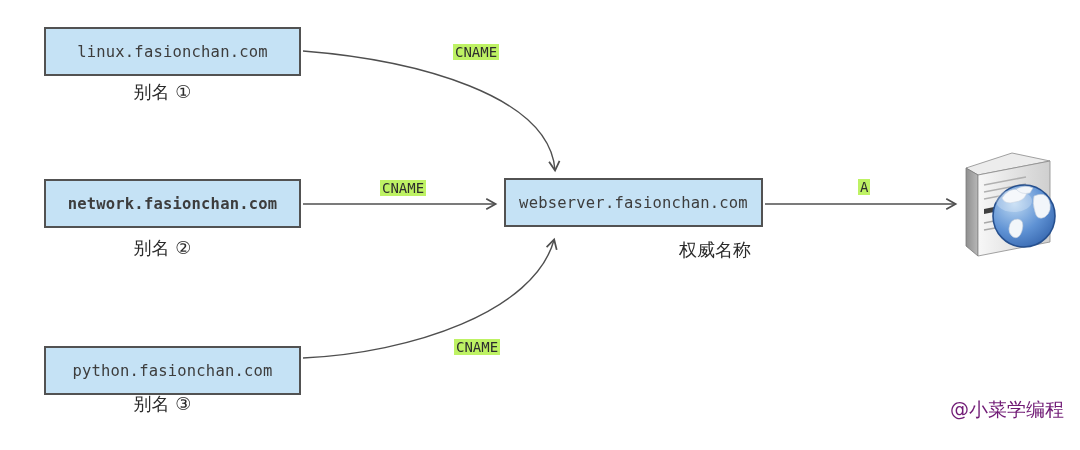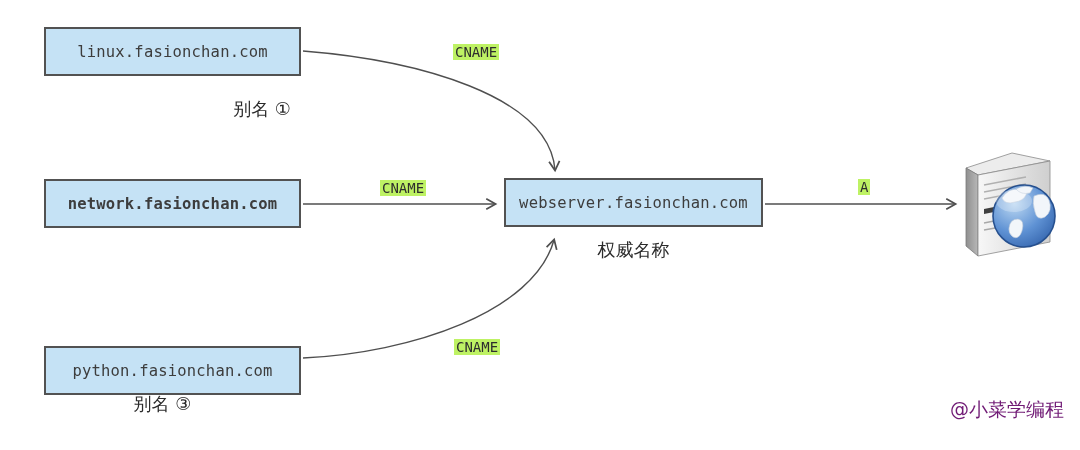--- a/index.html
+++ b/index.html
@@ -16,24 +16,24 @@
     letter-spacing:0.2px;
   }
   #box-linux    { left:28px;  top:27px;  }
   #box-network  { left:28px;  top:179px;font-weight:bold; }
   #box-python   { left:28px;  top:346px; }
   #box-webserver{ left:488px; top:178px; width:255px; }
   .cn-label {
     position:absolute; width:257px; text-align:center;
     font-size:18px; color:#2b2b2b;
   }
-  #alias-1 { left:18px;  top:97px;text-align:right;  }
+  #alias-1 { left:18px;  top:80px;  }
   #alias-2 { left:18px;  top:236px; }
   #alias-3 { left:18px;  top:392px; }
-  #auth-label { left:488px; top:238px; width:259px; }
+  #auth-label { left:476px; top:238px; width:259px;text-align:right; }
   .edge-label {
     position:absolute; font-family:"DejaVu Sans Mono", monospace;
     font-size:14px; color:#2e2e2e; background:#bef264; padding:0 2px;
   }
   #edge-label-0 { left:437px; top:44px;  }
   #edge-label-1 { left:364px; top:180px; }
   #edge-label-2 { left:438px; top:339px; }
   #edge-label-3 { left:842px; top:179px; }
   .server-icon { position:absolute; left:936px; top:144px; }
   #server-label {
@@ -63,20 +63,21 @@
   </svg>
 
   <div class="dbox" id="box-linux">
     <span>linux.fasionchan.com</span>
   </div>
   <div class="cn-label" id="alias-1">别名 ①</div>
 
   <div class="dbox" id="box-network">
     <span>network.fasionchan.com</span>
   </div>
+  <div class="cn-label" id="alias-2">别名 ②</div>
 
   <div class="dbox" id="box-python">
     <span>python.fasionchan.com</span>
   </div>
   <div class="cn-label" id="alias-3">别名 ③</div>
 
   <div class="dbox" id="box-webserver">
     <span>webserver.fasionchan.com</span>
   </div>
   <div class="cn-label" id="auth-label">权威名称</div>

